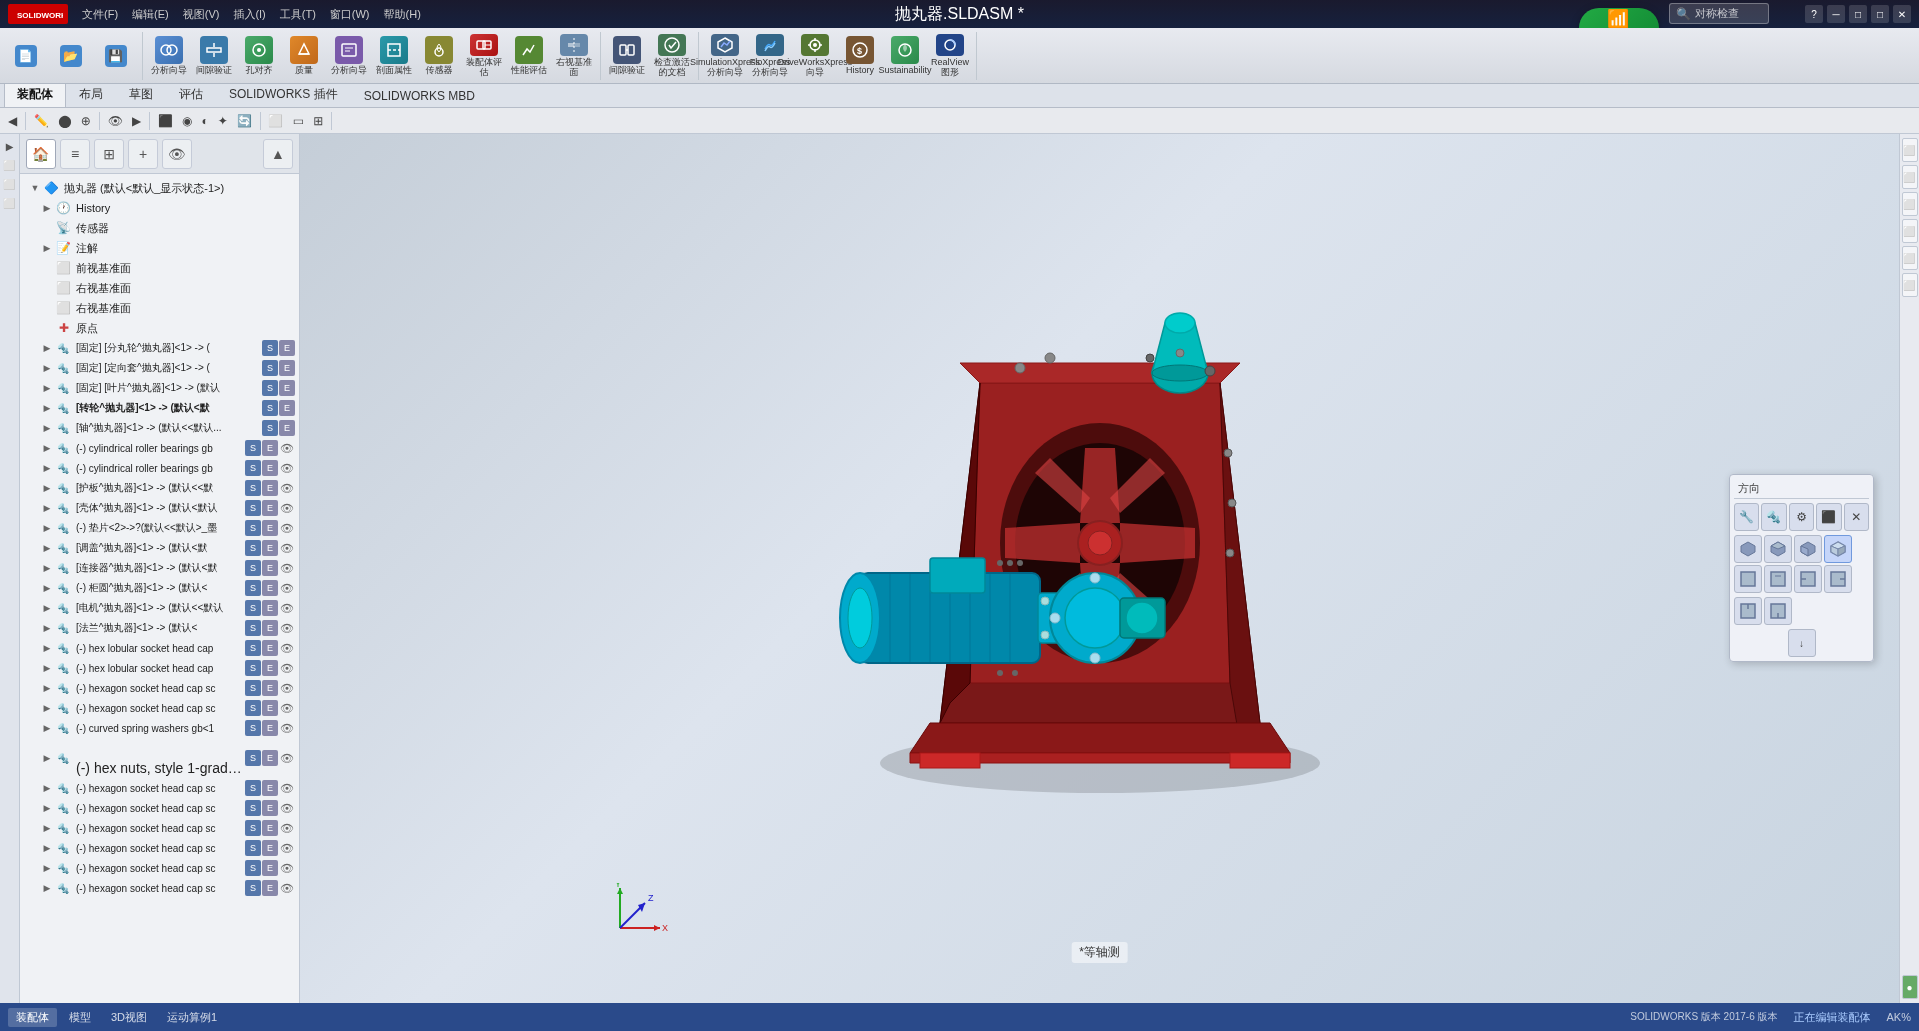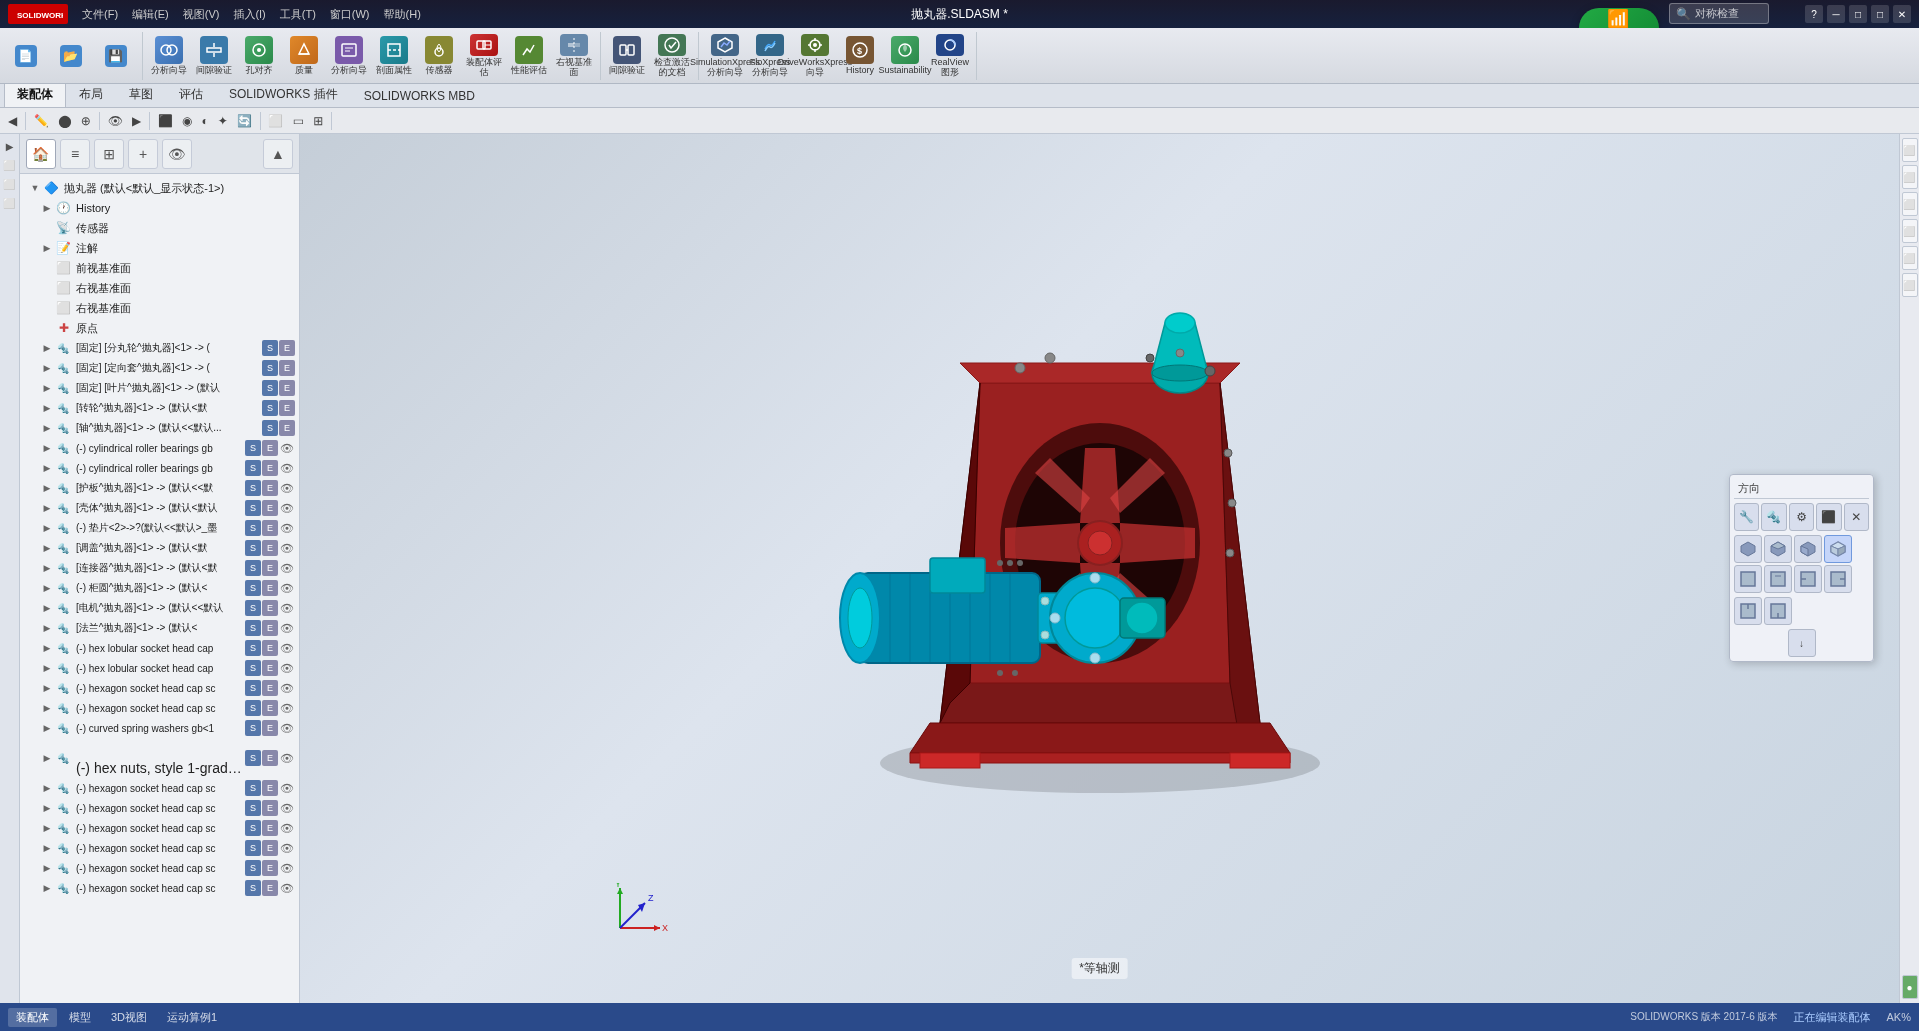--- a/index.html
+++ b/index.html
@@ -44,21 +44,21 @@
       color: #ccc;
       font-size: 11px;
       padding: 2px 6px;
       cursor: pointer;
     }
     #title-bar .title-center {
       position: absolute;
       left: 50%;
       transform: translateX(-50%);
       color: white;
-      font-size: 12px;
+      font-size: 16px;
     }
     #title-bar .window-controls {
       position: absolute;
       right: 8px;
       display: flex;
       gap: 4px;
     }
     #title-bar .win-btn {
       width: 18px; height: 18px;
       background: rgba(255,255,255,0.15);
@@ -388,21 +388,21 @@
     }
     .view-btn {
       padding: 2px 4px;
       cursor: pointer;
       border-radius: 2px;
       display: flex; align-items: center; font-size: 12px; color: #444;
     }
 
     .viewport-label {
       position: absolute;
-      bottom: 24px;
+      bottom: 40px;
       left: 50%;
       transform: translateX(-50%);
       font-size: 12px;
       color: #333;
       background: rgba(255,255,255,0.5);
       padding: 2px 8px;
       border-radius: 3px;
     }
 
     
@@ -774,21 +774,21 @@
       <span class="tree-label" style="font-size:10px; overflow:hidden; text-overflow:ellipsis;">[固定] [叶片^抛丸器]&lt;1&gt; -&gt; (默认</span>
       <div class="tree-actions">
         <div class="tree-action-btn" style="background:#5577aa;">S</div>
         <div class="tree-action-btn gray">E</div>
 
       </div>
     </div>
             <div class="tree-item tree-indent-1">
       <span class="expander">▶</span>
       <span class="tree-icon" style="color:#8855aa; font-size:10px;">🔩</span>
-      <span class="tree-label" style="font-size:10px; overflow:hidden; text-overflow:ellipsis;">[转轮^抛丸器]&lt;1&gt; -&gt; (默认&lt;默</span>
+      <span class="tree-label" style="font-size:10px; overflow:hidden; text-overflow:ellipsis;font-weight:bold;">[转轮^抛丸器]&lt;1&gt; -&gt; (默认&lt;默</span>
       <div class="tree-actions">
         <div class="tree-action-btn" style="background:#5577aa;">S</div>
         <div class="tree-action-btn gray">E</div>
 
       </div>
     </div>
             <div class="tree-item tree-indent-1">
       <span class="expander">▶</span>
       <span class="tree-icon" style="color:#8855aa; font-size:10px;">🔩</span>
       <span class="tree-label" style="font-size:10px; overflow:hidden; text-overflow:ellipsis;">[轴^抛丸器]&lt;1&gt; -&gt; (默认&lt;&lt;默认...</span>

